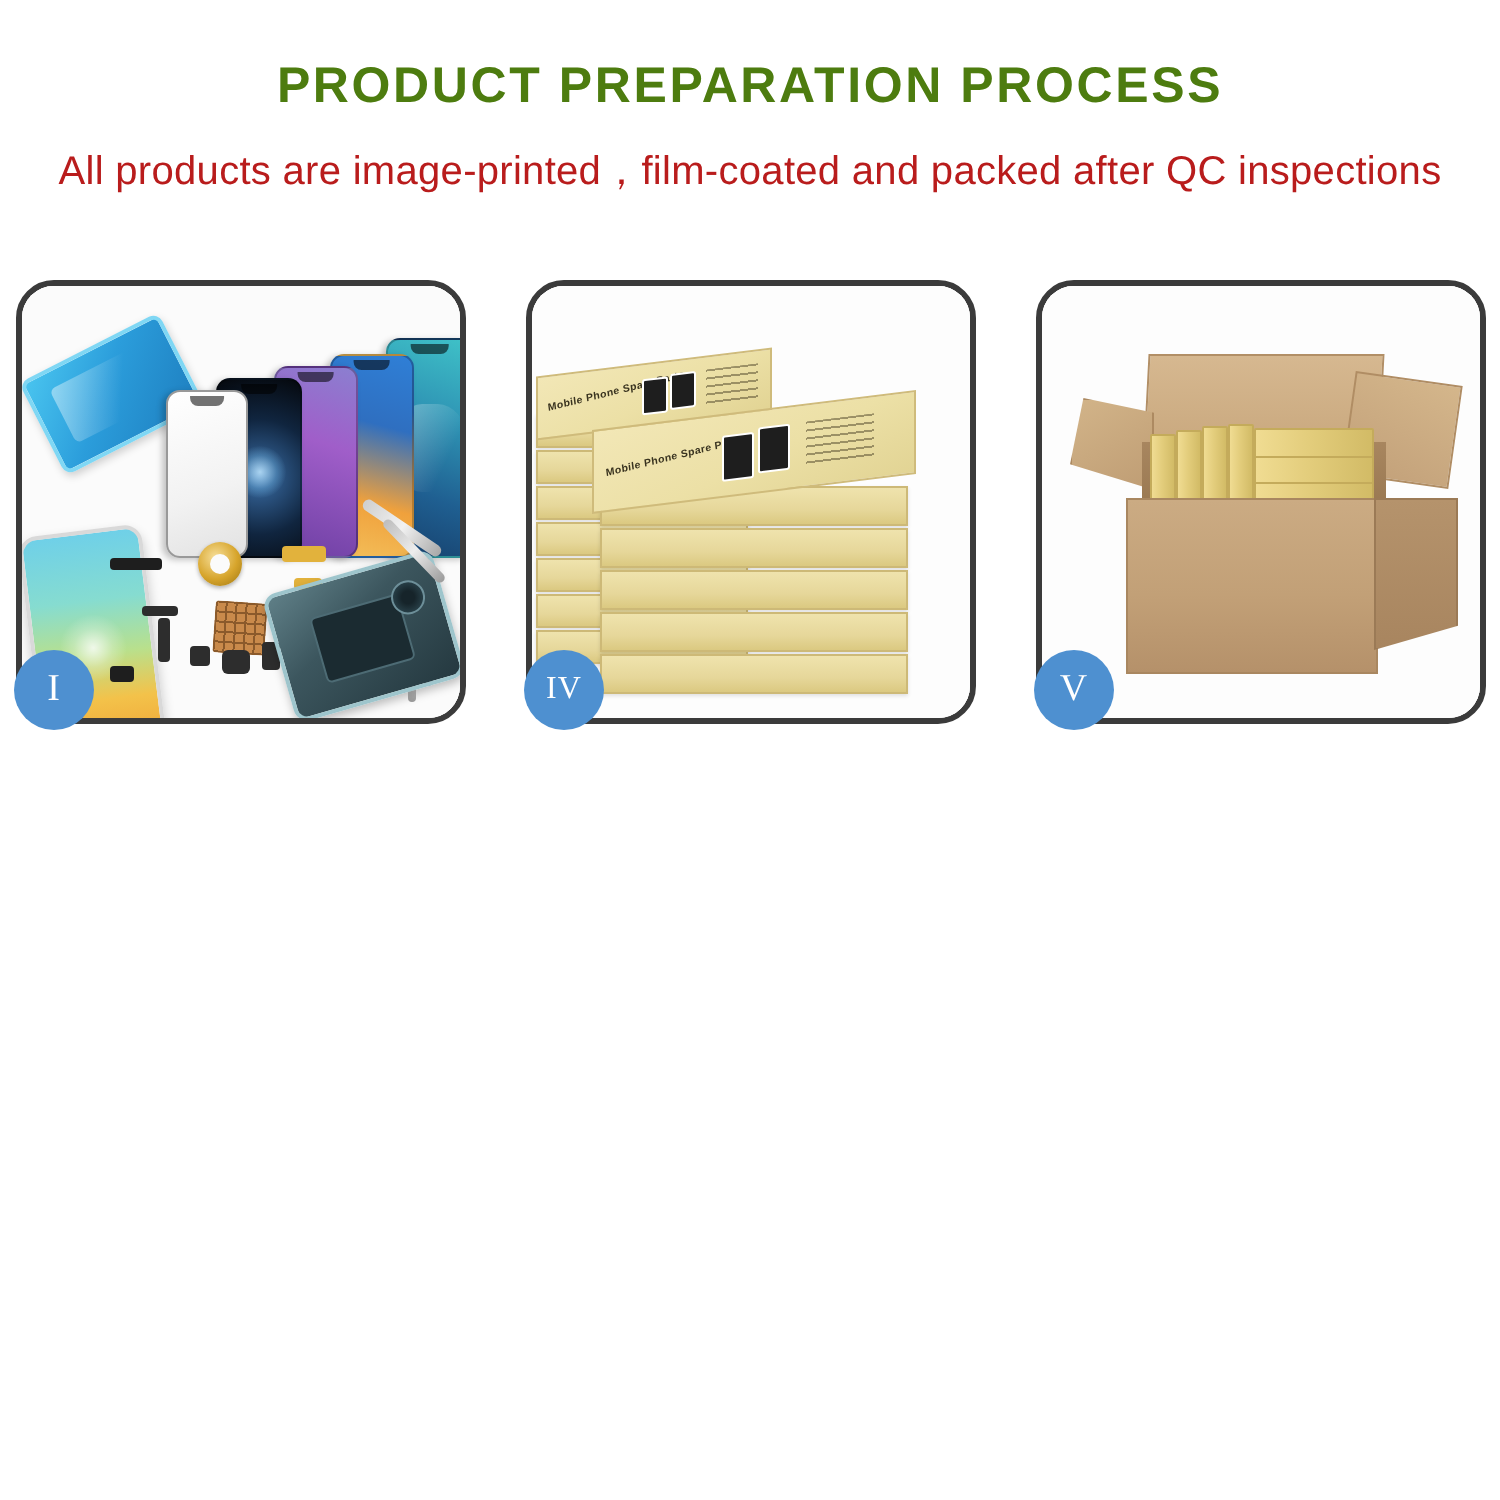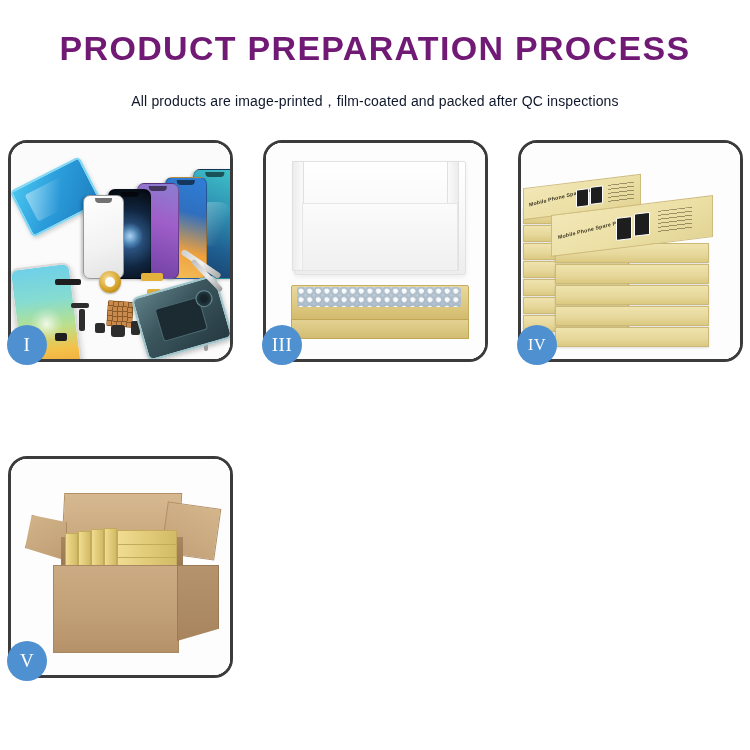--- a/index.html
+++ b/index.html
@@ -16,35 +16,35 @@
   }
 
   
   .header {
     width: 750px;
     padding-top: 31px;
     text-align: center;
   }
   .main-title {
     font-family: "Liberation Sans", sans-serif;
-    font-size: 34px;
+    font-size: 25px;
     font-weight: 700;
     letter-spacing: 1.3px;
-    color: #701a75;
+    color: #4d7c0f;
     line-height: 1.0;
     margin: 0;
     white-space: nowrap;
   }
   .sub-title {
     font-family: "Liberation Sans", sans-serif;
-    font-size: 14px;
+    font-size: 20px;
     font-weight: 400;
     letter-spacing: 0.15px;
-    color: #0f172a;
-    margin: 12px;
+    color: #b91c1c;
+    margin: 0;
     padding-top: 16px;
     white-space: nowrap;
   }
 
   
   .grid {
     position: absolute;
     top: 140px;
     left: 8px;
     width: 736px;
@@ -480,34 +480,20 @@
         </div>
 
         <div class="tweezer"></div>
         <div class="tweezer2"></div>
       </div>
     </div>
     <div class="badge">I</div>
   </div>
 
 
-  <div class="panel">
-    <div class="panel-clip">
-      <div class="scene-box3">
-        <div class="b3-lid"></div>
-        <div class="b3-lid-flapL"></div>
-        <div class="b3-lid-flapR"></div>
-        <div class="b3-foam"></div>
-        <div class="b3-tray"></div>
-        <div class="b3-bubbles"></div>
-        <div class="b3-tray-front"></div>
-      </div>
-    </div>
-    <div class="badge">III</div>
-  </div>
 
   <div class="panel">
     <div class="panel-clip">
       <div class="scene-stack">
 
         <div class="kbox" style="left:2px;  top:64px;  width:104px; height:15px;"></div>
         <div class="kbox" style="left:2px;  top:82px;  width:104px; height:15px;"></div>
         <div class="kbox" style="left:2px;  top:100px; width:104px; height:15px;"></div>
         <div class="kbox" style="left:2px;  top:118px; width:104px; height:15px;"></div>
         <div class="kbox" style="left:2px;  top:136px; width:104px; height:15px;"></div>

